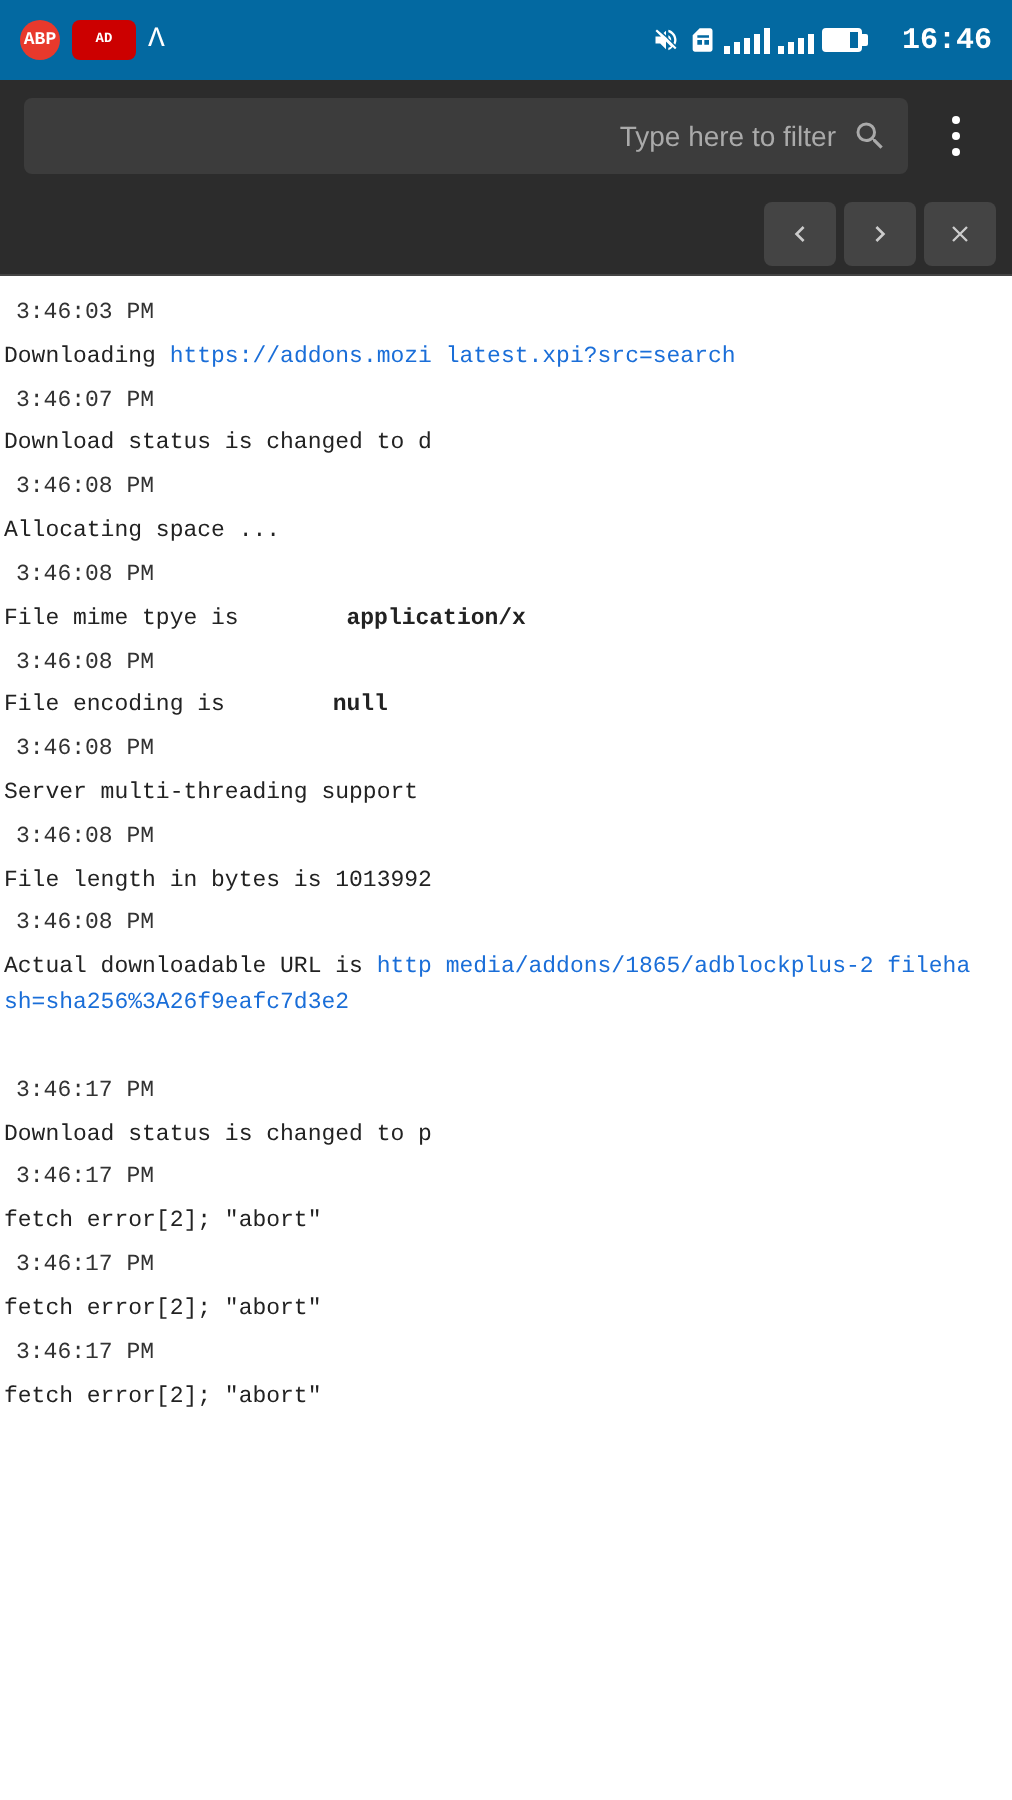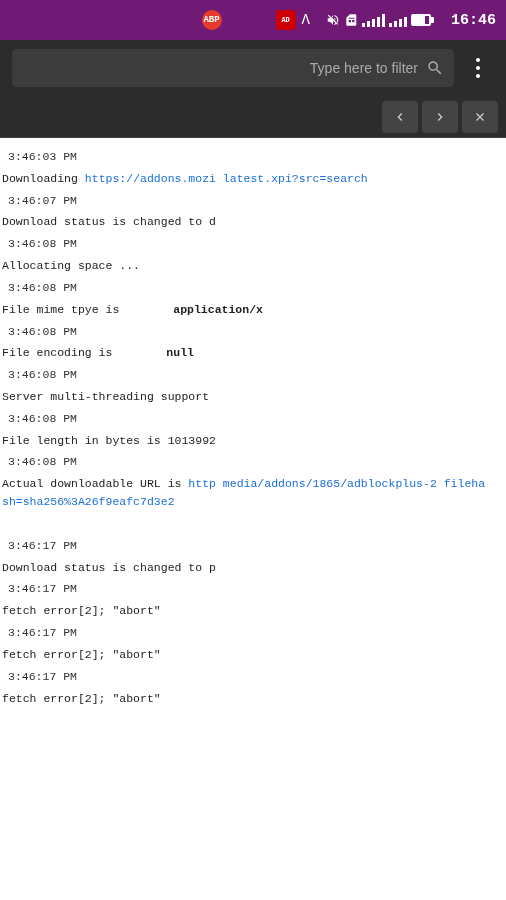--- a/index.html
+++ b/index.html
@@ -9,26 +9,25 @@
       height: 900px;
       background: #1a1a1a;
       font-family: 'Courier New', Courier, monospace;
       overflow: hidden;
     }
 
     
     .status-bar {
       width: 100%;
       height: 40px;
-      background: #701a75;
-      display: flex;
-      align-items: center;
-      justify-content: flex-end;
+      background: #0369a1;
+      display: flex;
+      align-items: center;
+      justify-content: space-between;
       padding: 0 10px;
-      gap: 16px;
     }
 
     .status-bar-left {
       display: flex;
       align-items: center;
       gap: 6px;
     }
 
     .status-bar-right {
       display: flex;
@@ -45,31 +44,30 @@
       border-radius: 50%;
       display: flex;
       align-items: center;
       justify-content: center;
       font-size: 9px;
       font-weight: bold;
       color: #fff;
     }
 
     .adblock-icon {
-      width: 20px;
+      width: 32px;
       height: 20px;
       background: #cc0000;
       border-radius: 4px;
       display: flex;
       align-items: center;
       justify-content: center;
       font-size: 8px;
       font-weight: bold;
       color: #fff;
-      margin-left: 48px;
     }
 
     .lambda-icon {
       color: #fff;
       font-size: 14px;
     }
 
     .time-text {
       font-size: 15px;
       font-weight: bold;

